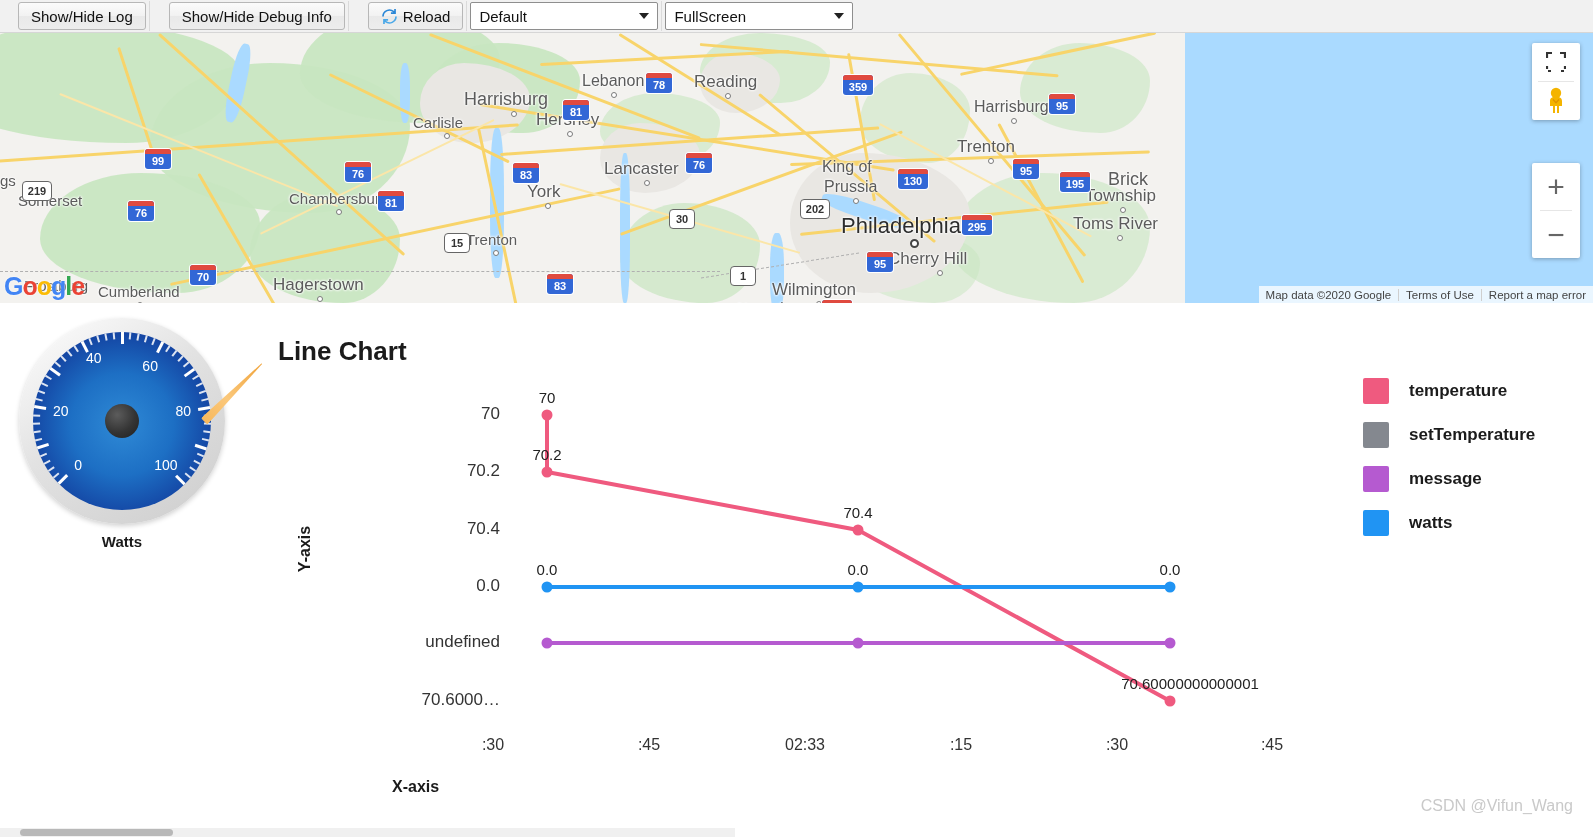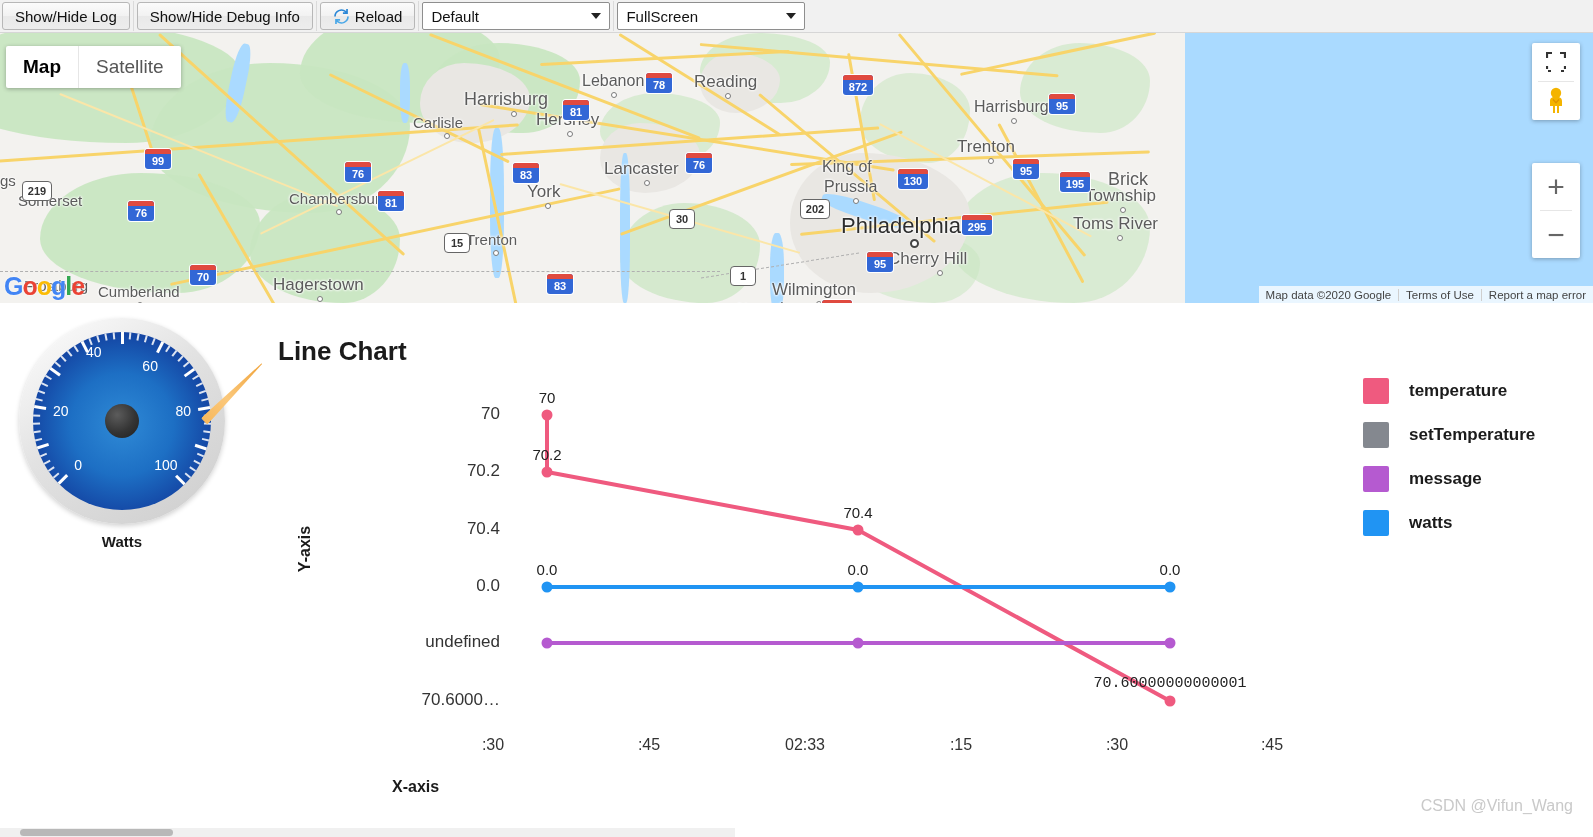--- a/index.html
+++ b/index.html
@@ -24,20 +24,21 @@
   .tb-btn {
     height: 28px;
     background: linear-gradient(to bottom, #fbfbfb 0%, #f2f2f2 48%, #e9e9e9 52%, #ededed 100%);
     border: 1px solid #b7b7b7;
     border-radius: 3px;
     font-size: 15px; color: #111;
     padding: 0 12px;
     display: flex; align-items: center; gap: 5px;
     cursor: pointer;
     white-space: nowrap;
+    margin-left: 16px;
   }
   .tb-select {
     height: 28px;
     min-width: 188px;
     background: #ffffff;
     border: 1px solid #8e8e8e;
     border-radius: 2px;
     font-size: 15px; color: #111;
     padding: 0 8px;
     display: flex; align-items: center; justify-content: space-between;
@@ -454,32 +455,28 @@
       <div class="shield" style="left: 513px; top: 130px;">83</div>
       <div class="shield" style="left: 547px; top: 241px;">83</div>
       <div class="shield" style="left: 563px; top: 67px;">81</div>
       <div class="shield" style="left: 646px; top: 40px;">78</div>
       <div class="shield" style="left: 686px; top: 120px;">76</div>
       <div class="shield us" style="left: 669px; top: 176px;">30</div>
       <div class="shield us" style="left: 730px; top: 233px;">1</div>
       <div class="shield" style="left: 822px; top: 267px; width: 30px;">295</div>
       <div class="shield" style="left: 867px; top: 219px;">95</div>
       <div class="shield us" style="left: 800px; top: 166px; width: 30px;">202</div>
-      <div class="shield" style="left: 843px; top: 42px; width: 30px;">872</div>
+      <div class="shield" style="left: 843px; top: 42px; width: 30px;">359</div>
       <div class="shield" style="left: 898px; top: 136px; width: 30px;">130</div>
       <div class="shield" style="left: 962px; top: 182px; width: 30px;">295</div>
       <div class="shield" style="left: 1013px; top: 126px;">95</div>
       <div class="shield" style="left: 1049px; top: 61px;">95</div>
       <div class="shield" style="left: 1060px; top: 139px; width: 30px;">195</div>
     </div>
 
-  <div id="map-type-ctrl">
-    <div class="active">Map</div>
-    <div class="inactive">Satellite</div>
-  </div>
 
   <div id="fs-ctrl">
     <div class="cell">
       <svg width="20" height="20" viewBox="0 0 20 20">
         <path d="M1 6V1h5" stroke="#333" stroke-width="2.2" fill="none"></path>
         <path d="M19 6V1h-5" stroke="#333" stroke-width="2.2" fill="none"></path>
         <path d="M1 14v5h5" stroke="#333" stroke-width="2.2" fill="none" stroke-dasharray="3 3"></path>
         <path d="M19 14v5h-5" stroke="#333" stroke-width="2.2" fill="none" stroke-dasharray="3 3"></path>
       </svg>
     </div>
@@ -662,21 +659,21 @@
           <div class="tick" style="transform: rotate(129.6deg);">
             <i></i>
           </div>
           <div class="tick major" style="transform: rotate(135deg);">
             <i></i>
           </div>
         </div>
       <div id="gauge-numbers">
           <div class="gnum" style="left: 45.1594px; top: 132.841px;">0</div>
           <div class="gnum" style="left: 27.7633px; top: 79.3011px;">20</div>
-          <div class="gnum" style="left: 60.8526px; top: 20px;">40</div>
+          <div class="gnum" style="left: 60.8526px; top: 26px;">40</div>
           <div class="gnum" style="left: 117.147px; top: 33.7576px;">60</div>
           <div class="gnum" style="left: 150.237px; top: 79.3011px;">80</div>
           <div class="gnum" style="left: 132.841px; top: 132.841px;">100</div>
         </div>
       <div id="needle" style="transform: rotate(-225deg);"></div>
       <div id="hub"></div>
     </div>
   </div>
   <div id="gauge-label">Watts</div>
 </div>
@@ -716,21 +713,21 @@
         <div class="dot" style="left: 618px; top: 269px; background: rgb(32, 148, 243);"></div>
         <div class="dot" style="left: 930px; top: 269px; background: rgb(32, 148, 243);"></div>
         <div class="dot" style="left: 307px; top: 325px; background: rgb(181, 90, 208);"></div>
         <div class="dot" style="left: 618px; top: 325px; background: rgb(181, 90, 208);"></div>
         <div class="dot" style="left: 930px; top: 325px; background: rgb(181, 90, 208);"></div>
       </div>
     <div id="dlabels">
         <div class="dlabel" style="left: 307px; top: 88px;">70</div>
         <div class="dlabel" style="left: 307px; top: 145px;">70.2</div>
         <div class="dlabel" style="left: 618px; top: 203px;">70.4</div>
-        <div class="dlabel" style="left: 930px; top: 374px; font-family: Liberation Mono, monospace;">70.60000000000001</div>
+        <div class="dlabel" style="left: 950px; top: 374px;">70.60000000000001</div>
         <div class="dlabel" style="left: 307px; top: 260px;">0.0</div>
         <div class="dlabel" style="left: 618px; top: 260px;">0.0</div>
         <div class="dlabel" style="left: 930px; top: 260px;">0.0</div>
       </div>
   </div>
   <div id="legend">
       <div class="legend-row">
         <div class="swatch" style="background: rgb(239, 90, 127);"></div>
         <div class="legend-text">temperature</div>
       </div>

